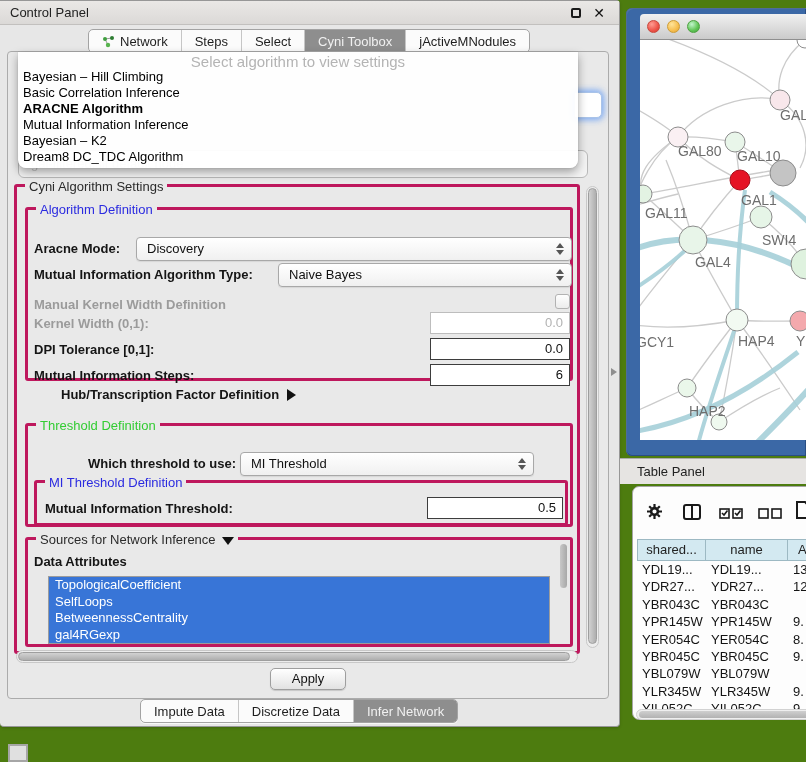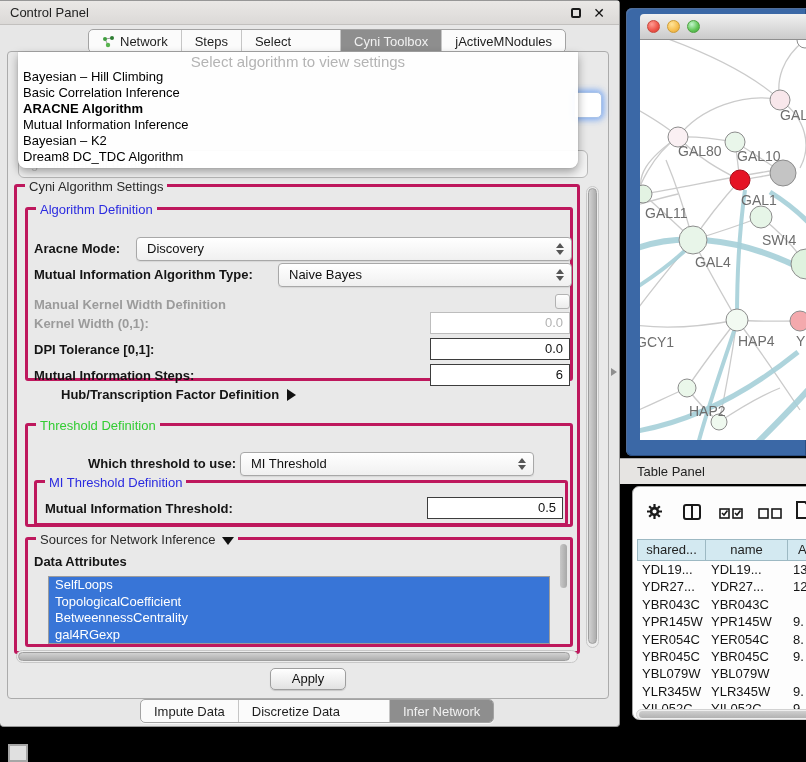--- a/index.html
+++ b/index.html
@@ -1,16 +1,16 @@
 <!DOCTYPE html>
 <html><head>
 <meta charset="utf-8">
 <style>
   html,body{margin:0;padding:0;}
-  .app{position:relative;width:806px;height:762px;background:#000000;overflow:hidden;
+  .app{position:relative;width:806px;height:762px;background:#4d7c0f;overflow:hidden;
        font-family:"Liberation Sans","DejaVu Sans",sans-serif;color:#1a1a1a;}
   .app *{box-sizing:border-box;}
 
   
   .cp{position:absolute;left:0;top:8;width:620px;height:727px;background:#E7E7E7;
       border:1px solid #979797;border-left:none;border-radius:0 4px 4px 4px;
       box-shadow:0 1px 3px rgba(0,0,0,.18);}
   .cp-titlebar{position:absolute;left:0;top:0;right:0;height:24px;
       background:linear-gradient(#EAE8E6,#DBD9D7);border-bottom:1px solid #C2C0BE;
       font-size:13px;line-height:23px;padding-left:10px;color:#222;}
@@ -19,21 +19,21 @@
   .close-ic{font-size:14px;font-weight:bold;color:#111;line-height:14px;}
 
   
   .segbar{position:absolute;display:flex;height:24px;background:#FBFBFB;border:1px solid #A3A3A3;
       border-radius:5px;overflow:hidden;box-shadow:0 1px 0 rgba(255,255,255,.7);}
   .segbar.top{top:28px;left:88px;}
   .segbar.bottom{top:698px;left:140px;}
   .seg{display:flex;align-items:center;padding:0 13px;font-size:13px;color:#1e1e1e;
       border-left:1px solid #C6C6C6;white-space:nowrap;}
   .seg:first-child{border-left:none;}
-  .seg.selected{background:#8E8E8E;color:#F1F1F1;margin-left:36px;}
+  .seg.selected{background:#8E8E8E;color:#F1F1F1;}
   .seg-ic{display:inline-flex;margin-right:5px;}
 
   
   .content{position:absolute;left:7px;top:50px;width:602px;height:648px;background:#E9E9E9;
       border:1px solid #ABABAB;border-radius:4px;}
 
   
   .ghost-combo{position:absolute;left:10px;top:98px;width:570px;height:28px;background:#F3F3F3;
       border:1px solid #B8B8B8;border-radius:6px;color:#C2C2C2;font-size:13px;line-height:26px;
       padding-left:12px;z-index:2;}
@@ -285,22 +285,22 @@
           </div>
         </div>
 
         <div class="groupbox gb-sources">
           <div class="legend">
             <span>Sources for Network Inference</span>
             <span class="tri-down"></span>
           </div>
           <span class="flabel l-dattr">Data Attributes</span>
           <div class="attr-list" id="attr-list">
+              <div class="attr-item sel">TopologicalCoefficient</div>
               <div class="attr-item sel">SelfLoops</div>
-              <div class="attr-item sel">TopologicalCoefficient</div>
               <div class="attr-item sel">BetweennessCentrality</div>
               <div class="attr-item sel">gal4RGexp</div>
             </div>
           <div class="attr-vscroll">
               <div class="attr-vthumb"></div>
             </div>
         </div>
       </div>
 
       <div class="vscroll">

